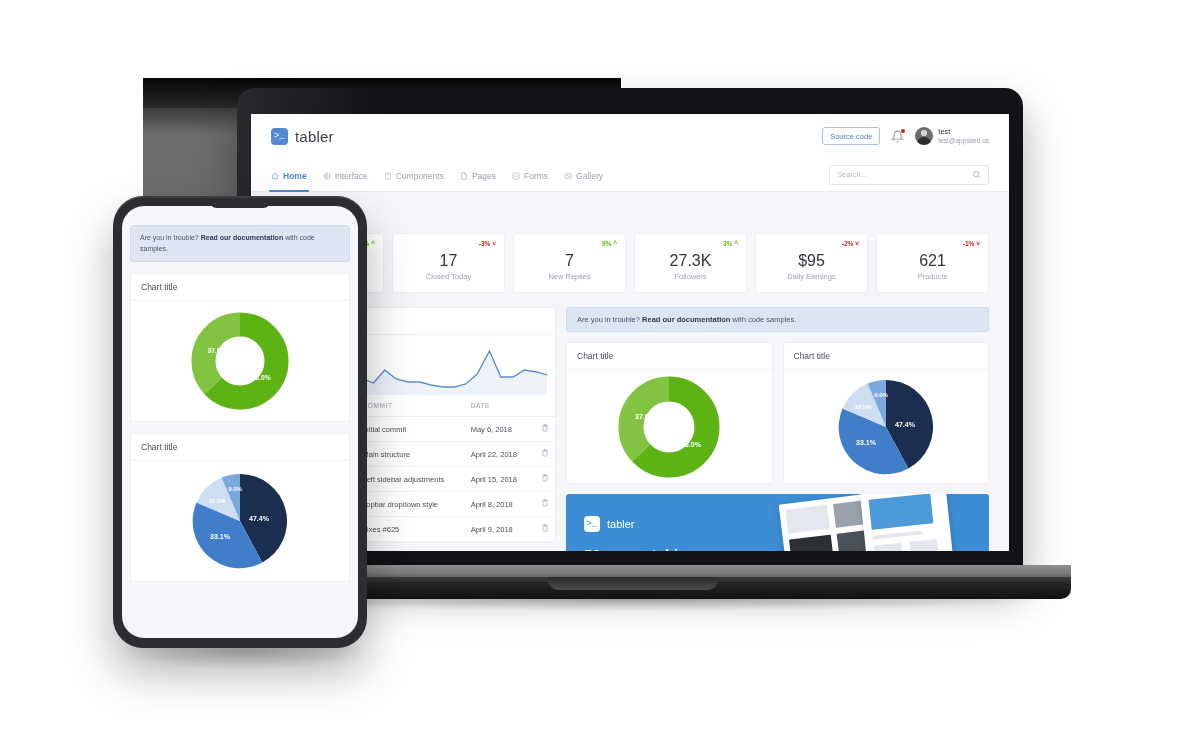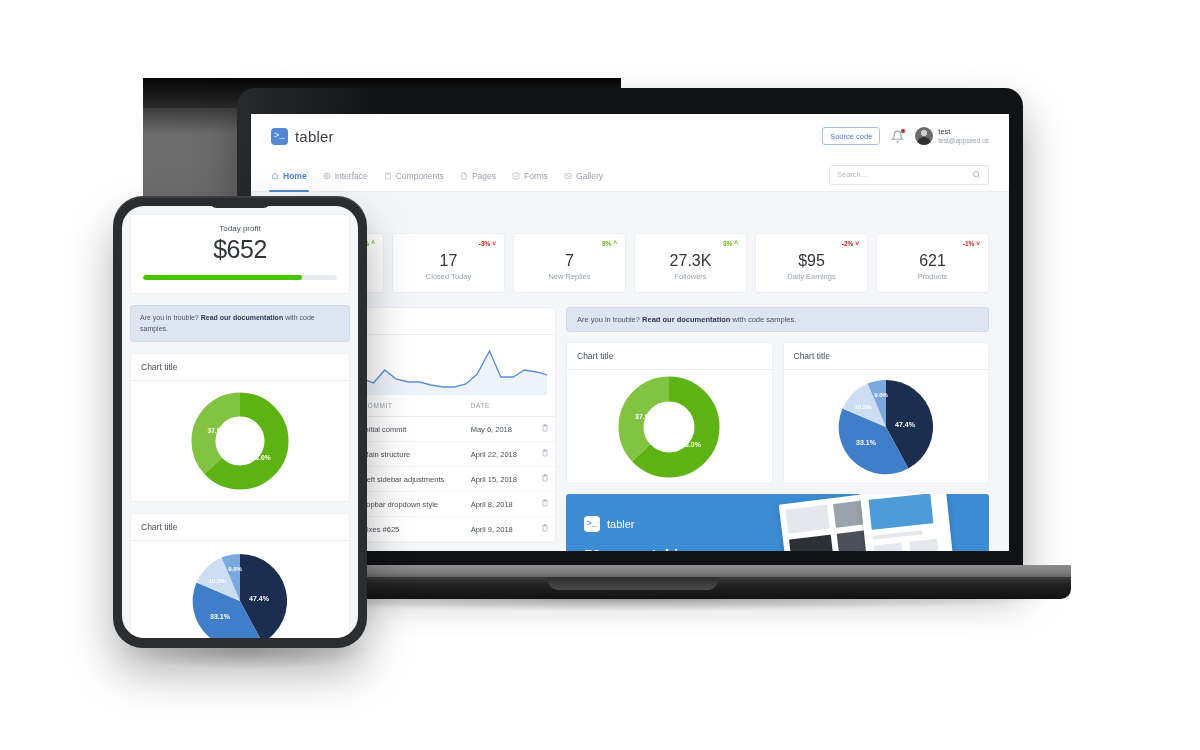--- a/index.html
+++ b/index.html
@@ -511,27 +511,20 @@
       <div class="laptop-base-body">
         <div class="laptop-notch"></div>
       </div>
       <div class="laptop-foot-shadow"></div>
     </div>
   </div>
 
   <div class="phone">
     <div class="phone-screen">
 
-      <div class="p-card p-profit">
-        <div class="p-profit-lbl">Today profit</div>
-        <div class="p-profit-val">$652</div>
-        <div class="p-bar">
-          <div class="p-bar-fill" id="pbar" style="width: 82%;"></div>
-        </div>
-      </div>
 
       <div class="p-alert">
         <span>Are you in trouble?</span>
         <b>Read our documentation</b>
         <span>with code samples.</span>
       </div>
 
       <div class="p-card p-chart-card">
         <div class="p-chart-head">Chart title</div>
         <div class="p-chart-body">

